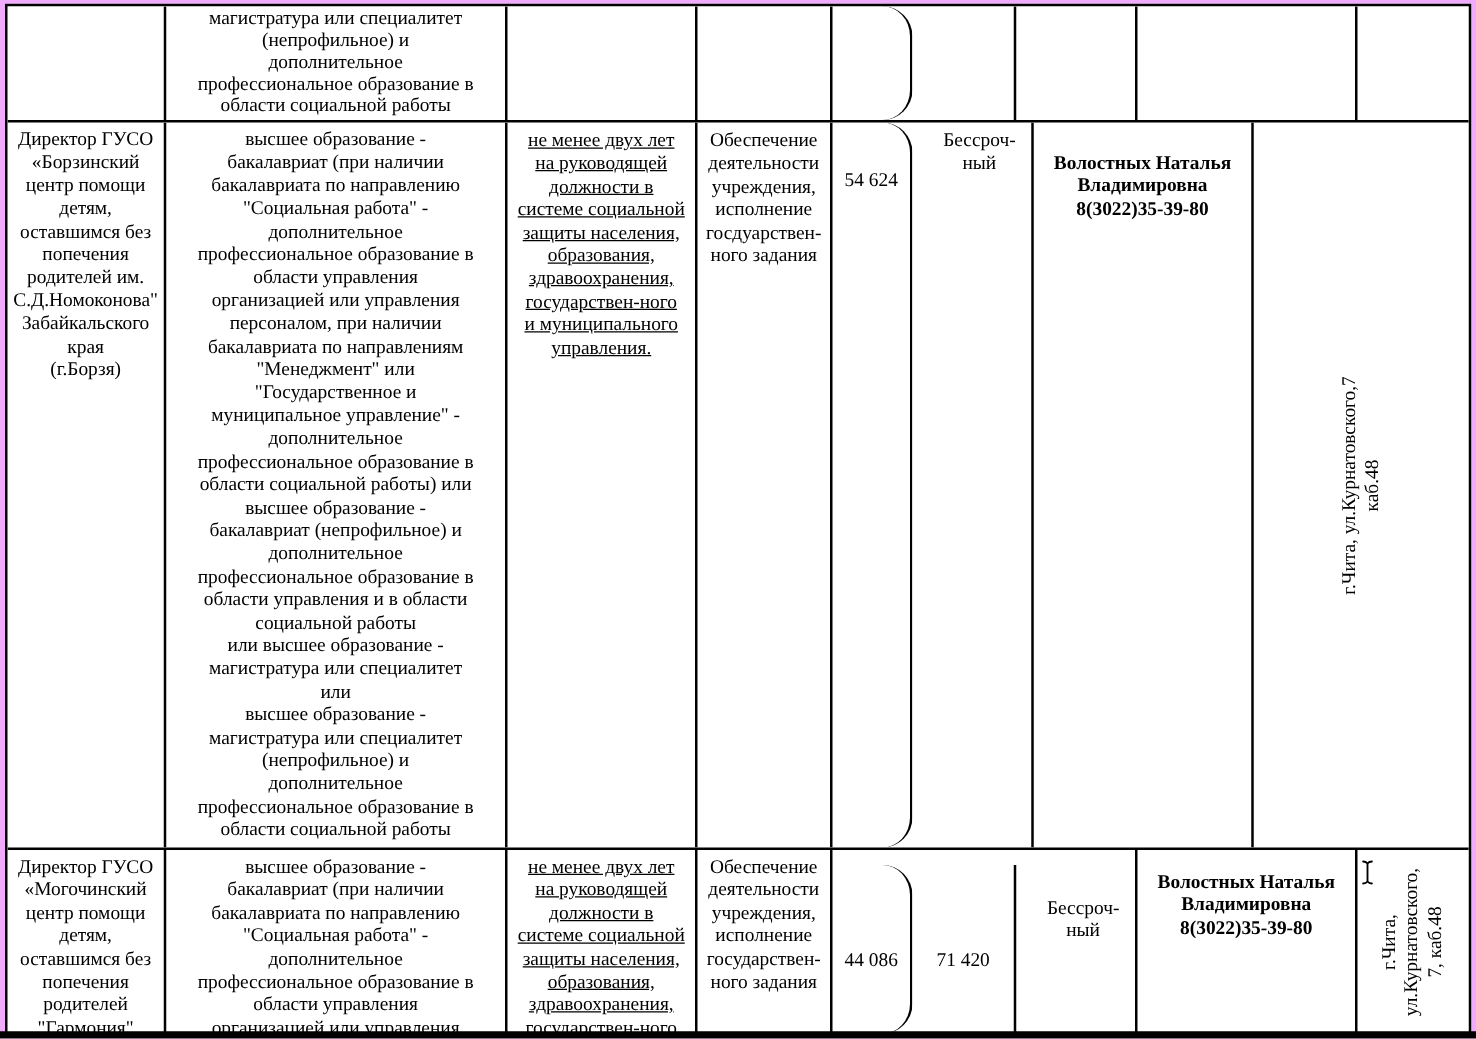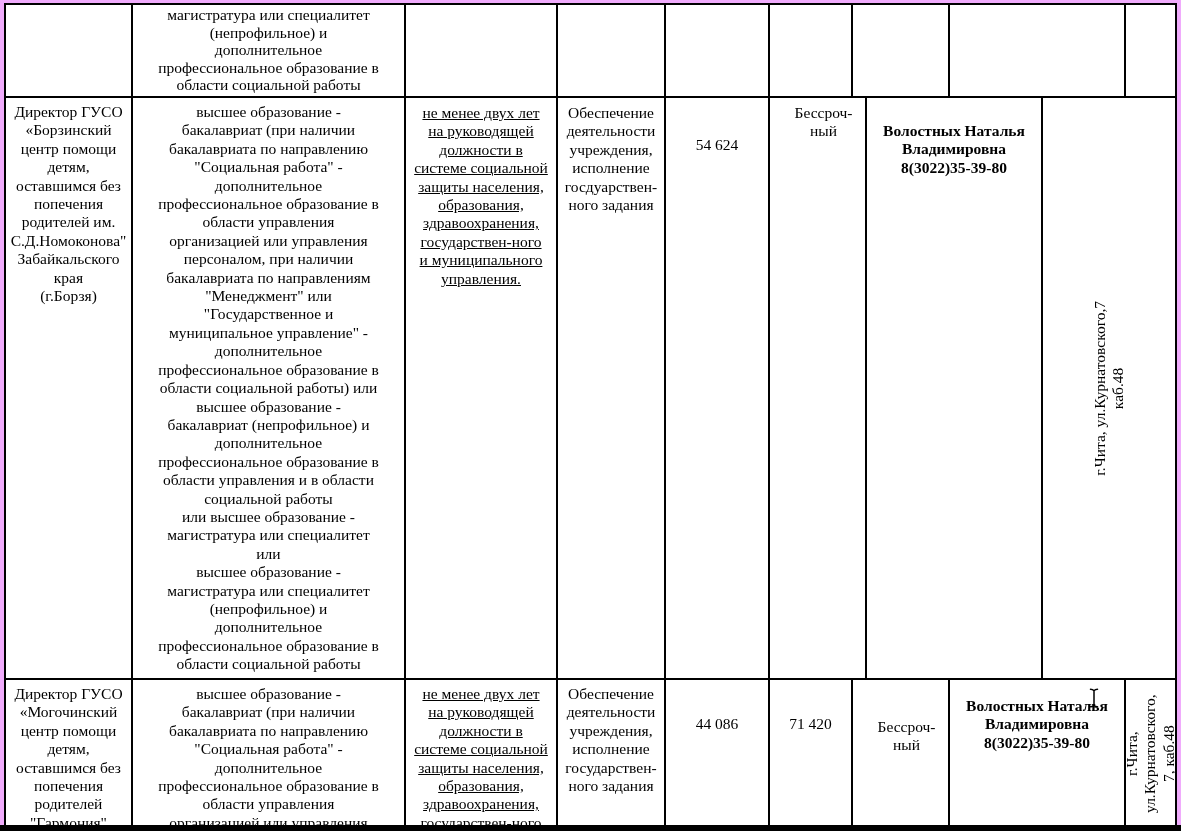--- a/index.html
+++ b/index.html
@@ -13,35 +13,35 @@
   .trow { display:flex; box-sizing:border-box; border-bottom:2px solid #000; overflow:hidden; }
   .trow.row1 { height:93px; }
   .trow.row2 { height:582px; }
   .trow.row3 { height:147px; border-bottom:none; }
 
   .cell { box-sizing:border-box; border-right:2px solid #000; overflow:hidden;
           text-align:center; white-space:pre; font-size:15.5px; line-height:18.4px; }
   .cell.c9 { border-right:none; }
 
   .c1 { width:127px; } .c2 { width:273px; } .c3 { width:152px;text-decoration:underline; } .c4 { width:108px; }
-  .c5 { width:104px;  } .c6 { width:83px;  } .c7 { width:97px;padding-left:12px;  } .c8 { width:176px;font-weight:bold; }
+  .c5 { width:64px;border-radius:24px;  } .c6 { width:83px;  } .c7 { width:97px;padding-left:12px;  } .c8 { width:176px;font-weight:bold; }
   .c9 { flex:1; display:flex; align-items:center; justify-content:center; }
 
   .rot { display:block; transform:rotate(-90deg); white-space:pre; text-align:center;
          font-size:15.5px; line-height:18.4px; }
 
   .row1 .c2 { padding-top:1px; line-height:17.6px; }
 
   .row2 .c1, .row2 .c2 { padding-top:5px; }
   .row2 .c3, .row2 .c4, .row2 .c7 { padding-top:6px; }
   .row2 .c5, .row2 .c6 { padding-top:38px; }
   .row2 .c8 { padding-top:24px; }
 
   .row3 .c1, .row3 .c2, .row3 .c3, .row3 .c4 { padding-top:5px; }
-  .row3 .c5, .row3 .c6 { padding-top:35px; }
+  .row3 .c5, .row3 .c6 { padding-top:68px;margin-top:12px; }
   .row3 .c7 { padding-top:38px; }
   .row3 .c8 { padding-top:17px; }
 
   .bottom-rule { position:absolute; left:0; right:0; bottom:0; height:6px; background:#000; }
 
   .ibeam { position:absolute; left:1088px; top:688px; width:12px; height:20px; }
 </style>
 </head>
 <body>
 

